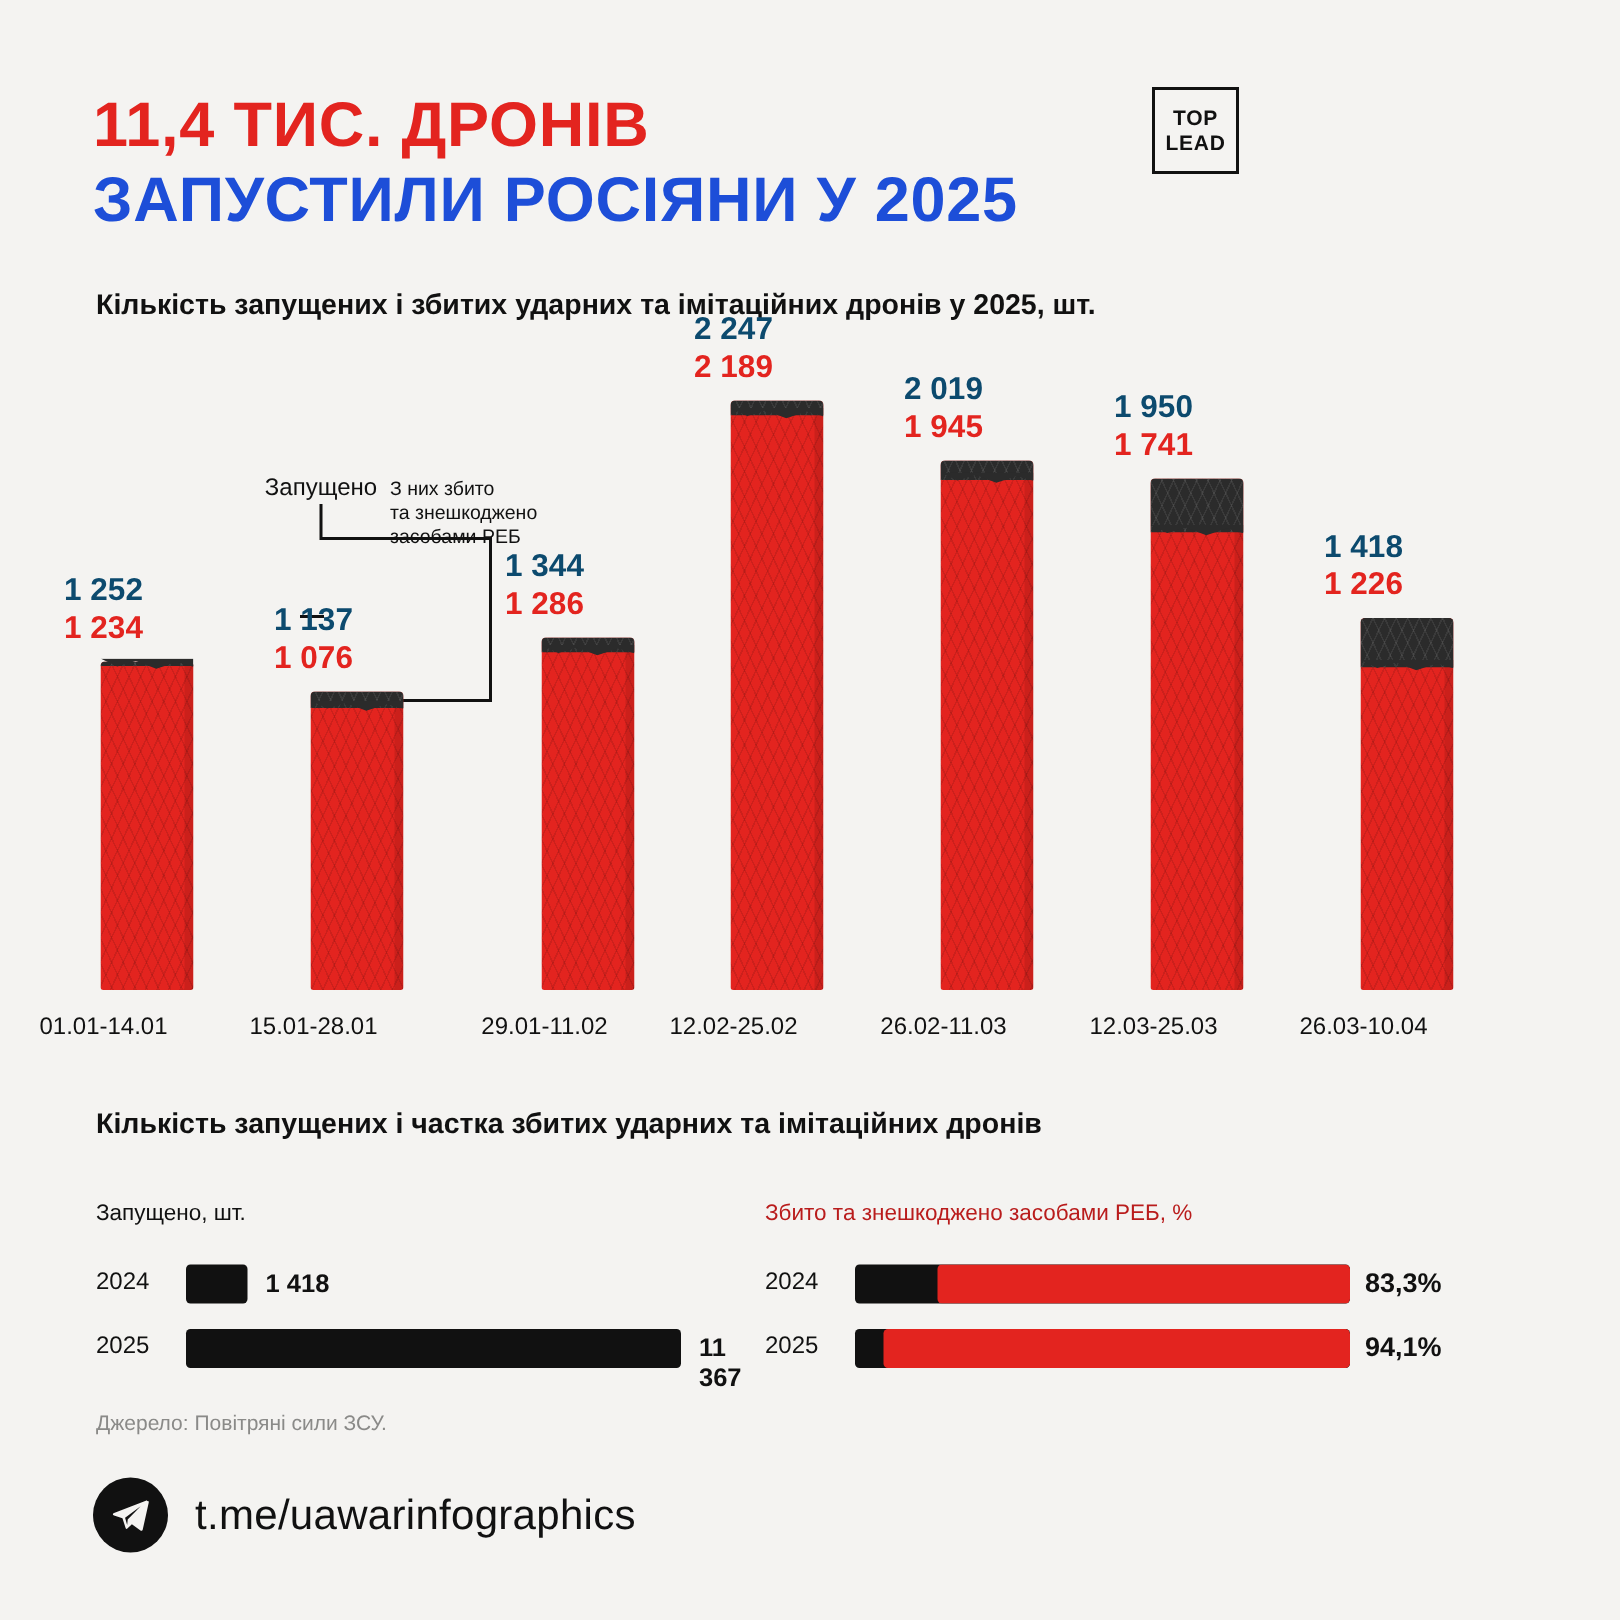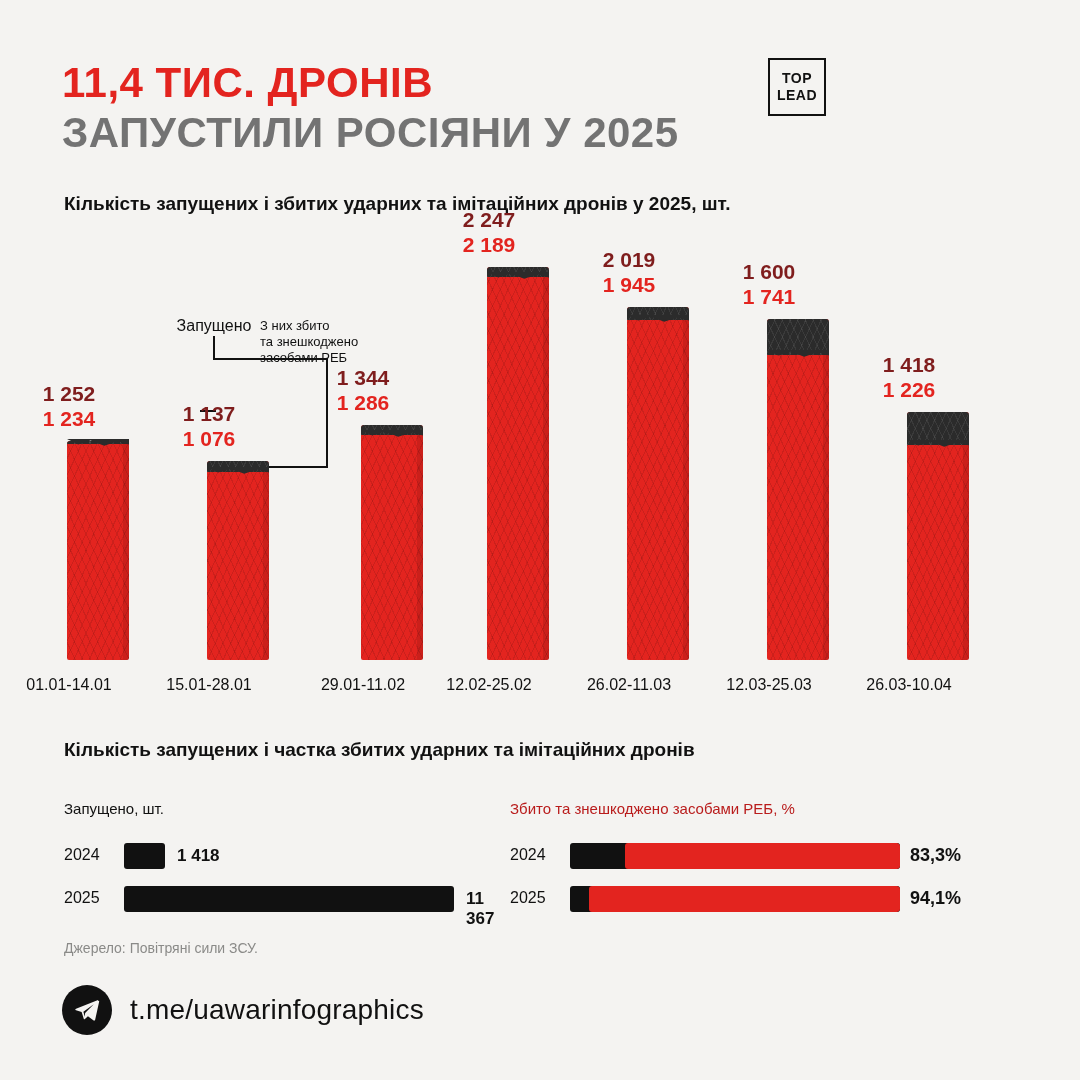--- a/index.html
+++ b/index.html
@@ -13,21 +13,21 @@
   }
   .page{position:relative;width:888px;height:1080px;}
 
   
   .title{
     position:absolute;left:62px;top:58px;
     font-size:42px;line-height:50px;
     font-weight:bold;letter-spacing:0.5px;
   }
   .title .l1{color:#e3241f;display:block;}
-  .title .l2{color:#737373;display:block;text-align:center;}
+  .title .l2{color:#1d4ed8;display:block;text-align:center;}
 
   .logo{
     position:absolute;right:62px;top:58px;
     width:58px;height:58px;
     border:2px solid #111;
     box-sizing:border-box;
     display:flex;flex-direction:column;
     align-items:center;justify-content:center;
     font-weight:bold;font-size:14px;line-height:17px;
   }
@@ -57,21 +57,21 @@
       repeating-linear-gradient(115deg, rgba(255,255,255,0.07) 0 1px, rgba(255,255,255,0) 1px 7px),
       repeating-linear-gradient(65deg, rgba(255,255,255,0.07) 0 1px, rgba(255,255,255,0) 1px 7px);
     border-radius:3px 3px 0 0;
   }
   .bar .cap:after{
     content:"";position:absolute;left:0;right:0;bottom:-4px;height:9px;
     background:#2b2b2b;
     clip-path:polygon(0 0,18% 60%,38% 18%,60% 75%,82% 25%,100% 62%,100% 0);
   }
   .labels{position:absolute;left:-29px;width:120px;text-align:center;}
-  .lab-top{font-size:21px;font-weight:bold;color:#7f1d1d;line-height:25px;}
+  .lab-top{font-size:21px;font-weight:bold;color:#0c4a6e;line-height:25px;}
   .lab-bot{font-size:21px;font-weight:bold;color:#e3241f;line-height:25px;}
   .xlabel{
     position:absolute;bottom:-34px;left:-29px;width:120px;
     text-align:center;font-size:16px;color:#111;
   }
 
   
   .annot{position:absolute;left:150px;top:78px;width:230px;}
   .annot .a1{
     position:absolute;left:18px;top:0;width:92px;text-align:center;
@@ -196,21 +196,21 @@
             <div class="lab-top">2 019</div>
             <div class="lab-bot">1 945</div>
           </div>
           <div class="bar" style="height:353px;">
             <div class="cap" style="height:13px;"></div>
           </div>
           <div class="xlabel">26.02-11.03</div>
         </div>
         <div class="bar-group" style="left: 738px; position: absolute; bottom: 40px;">
           <div class="labels" style="bottom: 351px; position: absolute;">
-            <div class="lab-top">1 600</div>
+            <div class="lab-top">1 950</div>
             <div class="lab-bot">1 741</div>
           </div>
           <div class="bar" style="height:341px;">
             <div class="cap" style="height:36px;"></div>
           </div>
           <div class="xlabel">12.03-25.03</div>
         </div>
         <div class="bar-group" style="left: 878px; position: absolute; bottom: 40px;">
           <div class="labels" style="bottom: 258px; position: absolute;">
             <div class="lab-top">1 418</div>

